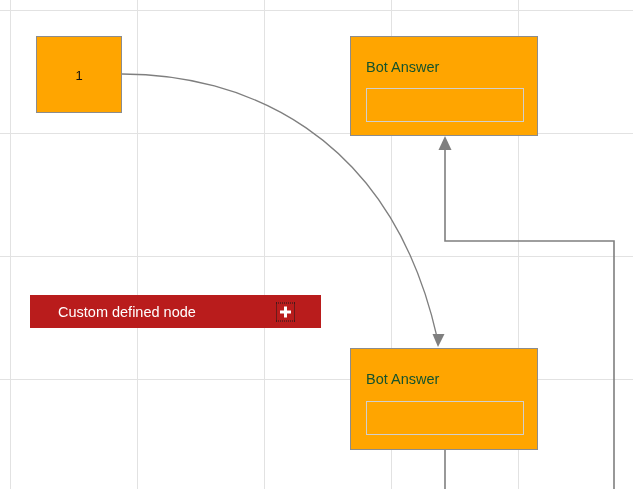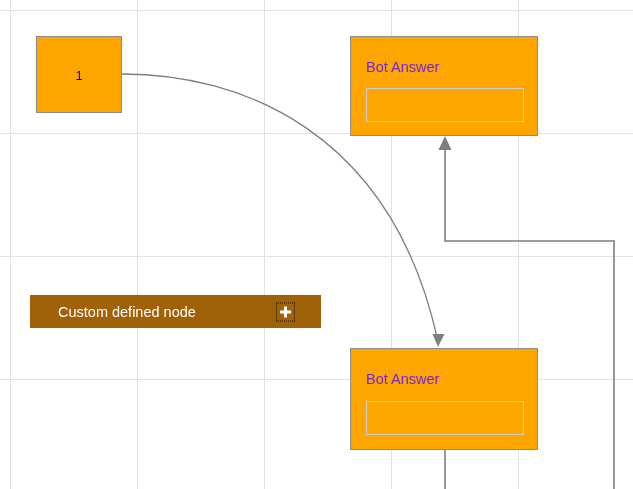--- a/index.html
+++ b/index.html
@@ -51,21 +51,21 @@
     box-sizing: border-box;
     background: #FFA500;
     border: 1px solid #8c8c8c;
   }
 
   .node-title {
     position: absolute;
     left: 15px;
     top: 23px;
     font-size: 14.5px;
-    color: #6d28d9;
+    color: #14532d;
     line-height: 1;
     white-space: nowrap;
   }
 
   .node-slot {
     position: absolute;
     left: 15px;
     right: 13px;
     box-sizing: border-box;
     border: 1px solid #cfcfcf;
@@ -111,21 +111,21 @@
     height: 34px;
   }
 
   
   #custom-node-bar {
     position: absolute;
     left: 30px;
     top: 295px;
     width: 291px;
     height: 33px;
-    background: #a16207;
+    background: #b91c1c;
     cursor: pointer;
   }
   #custom-node-bar .bar-label {
     position: absolute;
     left: 28px;
     top: 50%;
     transform: translateY(-50%);
     color: #ffffff;
     font-size: 14.5px;
     white-space: nowrap;

